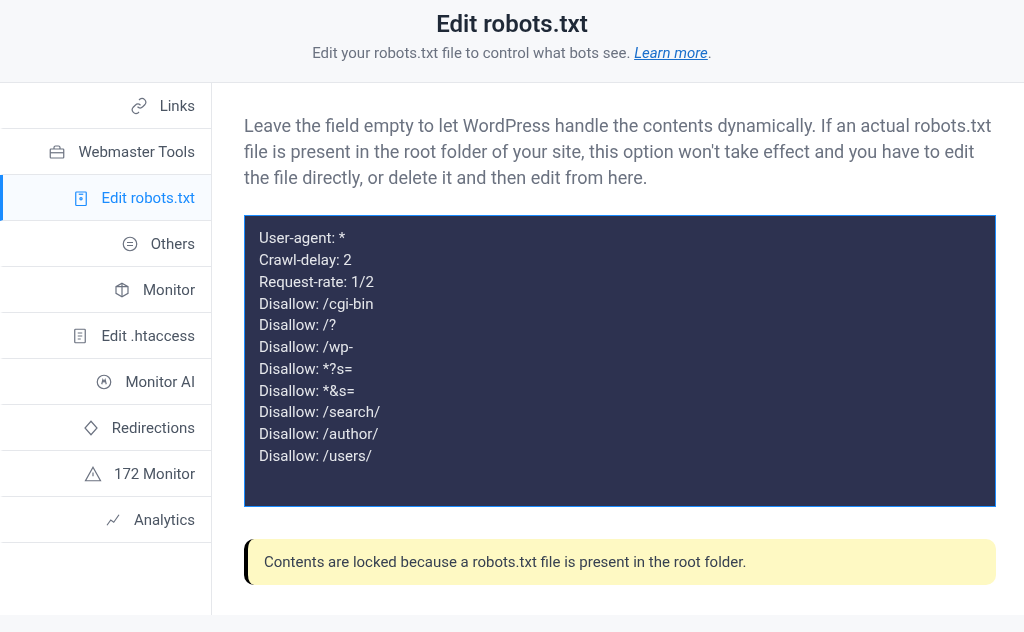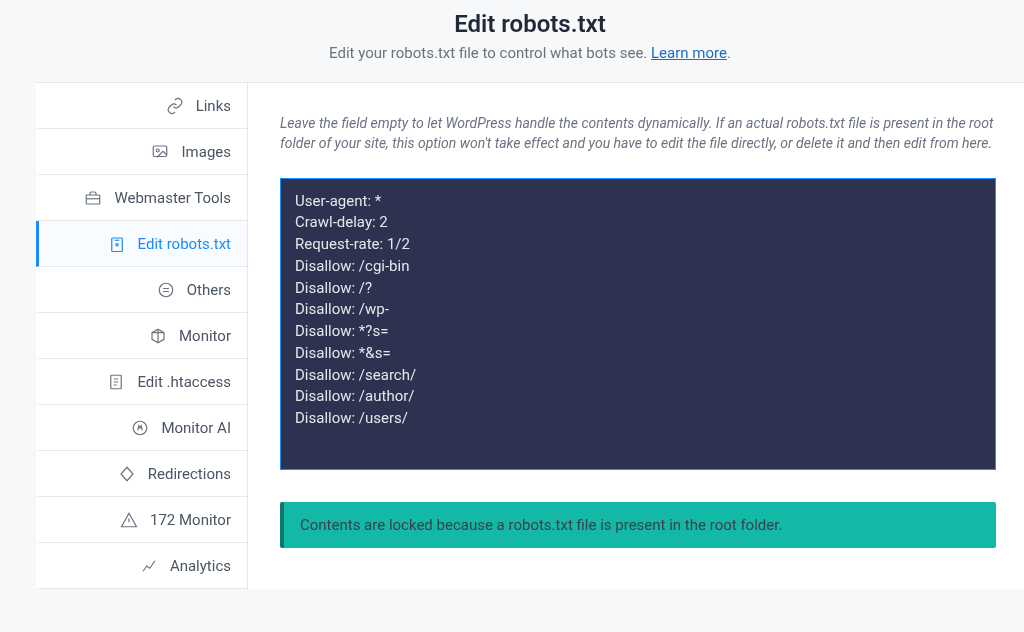--- a/index.html
+++ b/index.html
@@ -10,40 +10,40 @@
     font-size: 15px;
     color: #4b5563;
     background: #f7f8fa;
   }
   .page {
     width: 1024px;
     height: 632px;
     background: #f7f8fa;
     overflow: hidden;
     position: relative;
-    padding-left: 36px;
   }
   .header {
     text-align: center;
     padding: 10px 20px 20px 20px;
   }
   .header h1 {
     margin: 0;
     font-size: 24px;
     font-weight: 600;
     color: #1f2937;
   }
   .header .subtitle {
     margin-top: 6px;
     font-size: 15px;
     color: #6b7280;
   }
   .header .subtitle a {
     color: #1a6fcc;
     text-decoration: underline;
+    font-style: italic;
   }
   .body {
     display: flex;
     flex-direction: row;
     align-items: stretch;
     border-top: 1px solid #e5e7eb;
   }
   .sidebar {
     width: 212px;
     flex: 0 0 212px;
@@ -81,22 +81,21 @@
   .sidebar-item .icon svg { width: 18px; height: 18px; }
   .main {
     flex: 1;
     padding: 30px 28px 30px 32px;
     background: #ffffff;
   }
   .help-text {
     color: #6b7280;
     line-height: 1.45;
     margin-bottom: 24px;
-    font-size: 14px;
-    font-style: italic;
+    font-size: 18px;
   }
   .editor-wrap {
     position: relative;
     border: 1px solid #1a8cff;
     background: #86efac;
     height: 292px;
     overflow: hidden;
   }
   .editor {
     width: 100%;
@@ -111,26 +110,26 @@
     line-height: 1.45;
     padding: 12px 14px;
     overflow-y: scroll;
     white-space: pre;
   }
   .editor::-webkit-scrollbar { width: 14px; }
   .editor::-webkit-scrollbar-track { background: #eef0f4; }
   .editor::-webkit-scrollbar-thumb { background: #c1c6d0; border-radius: 0; }
   .notice {
     margin-top: 32px;
-    background: #14b8a6;
-    border-left: 4px solid #0f766e;
+    background: #fef9c3;
+    border-left: 4px solid #000000;
     padding: 14px 16px;
     color: #374151;
     font-size: 15px;
-    border-radius: 2px;
+    border-radius: 10px;
   }
 </style>
 </head>
 <body>
 
 <div class="page">
   <div class="header">
     <h1>Edit robots.txt</h1>
     <div class="subtitle">
       <span>Edit your robots.txt file to control what bots see. </span><a href="#">Learn more</a><span>.</span>
@@ -144,30 +143,20 @@
         <span class="icon">
           <svg viewBox="0 0 24 24" fill="none" stroke="currentColor" stroke-width="1.6">
               <path d="M10 13a5 5 0 0 0 7 0l3-3a5 5 0 0 0-7-7l-1 1"></path>
               <path d="M14 11a5 5 0 0 0-7 0l-3 3a5 5 0 0 0 7 7l1-1"></path>
             </svg>
         </span>
         <span>Links</span>
       </div>
 
 
-      <div class="sidebar-item">
-        <span class="icon">
-          <svg viewBox="0 0 24 24" fill="none" stroke="currentColor" stroke-width="1.6">
-              <rect x="3" y="4" width="18" height="14" rx="2"></rect>
-              <circle cx="9" cy="10" r="2"></circle>
-              <path d="M21 16l-5-5-8 8"></path>
-            </svg>
-        </span>
-        <span>Images</span>
-      </div>
 
       <div class="sidebar-item">
         <span class="icon">
           <svg viewBox="0 0 24 24" fill="none" stroke="currentColor" stroke-width="1.6">
               <rect x="3" y="8" width="18" height="12" rx="1"></rect>
               <path d="M8 8V6a2 2 0 0 1 2-2h4a2 2 0 0 1 2 2v2"></path>
               <path d="M3 13h18"></path>
             </svg>
         </span>
         <span>Webmaster Tools</span>

